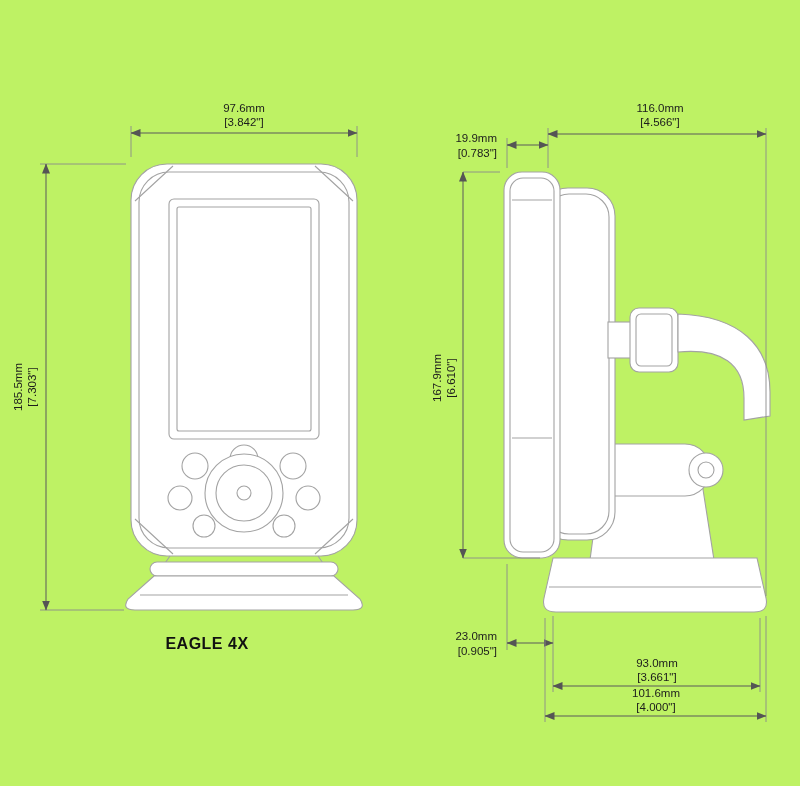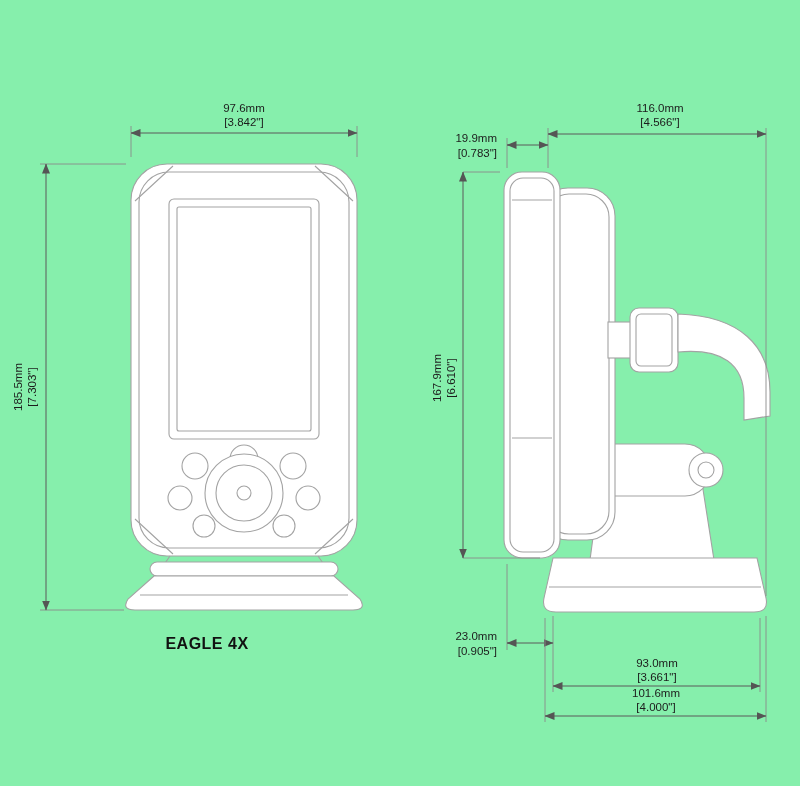--- a/index.html
+++ b/index.html
@@ -1,16 +1,16 @@
 <!DOCTYPE html>
 <html><head>
 <meta charset="utf-8">
 <style>
   html,body{margin:0;padding:0;background:#ffffff;}
-  .stage{position:relative;width:800px;height:786px;background:#86efac;overflow:hidden;
+  .stage{position:relative;width:800px;height:786px;background:#bef264;overflow:hidden;
          font-family:"Liberation Sans",sans-serif;}
   svg{display:block}
   .dev {fill:none;stroke:#a3a3a3;stroke-width:1.1;}
   .devf{fill:#ffffff;stroke:#a3a3a3;stroke-width:1.1;}
   .ext {fill:none;stroke:#8a8a8a;stroke-width:0.9;}
   .dim {stroke:#5a5a5a;stroke-width:1;}
   .dimtxt{font-family:"Liberation Sans",sans-serif;font-size:11.5px;fill:#1c1c1c;text-anchor:middle;}
   .dimtxt.end{text-anchor:end;}
   .title-text{font-family:"Liberation Sans",sans-serif;font-size:16px;font-weight:bold;
               fill:#111;text-anchor:middle;letter-spacing:.5px;}

